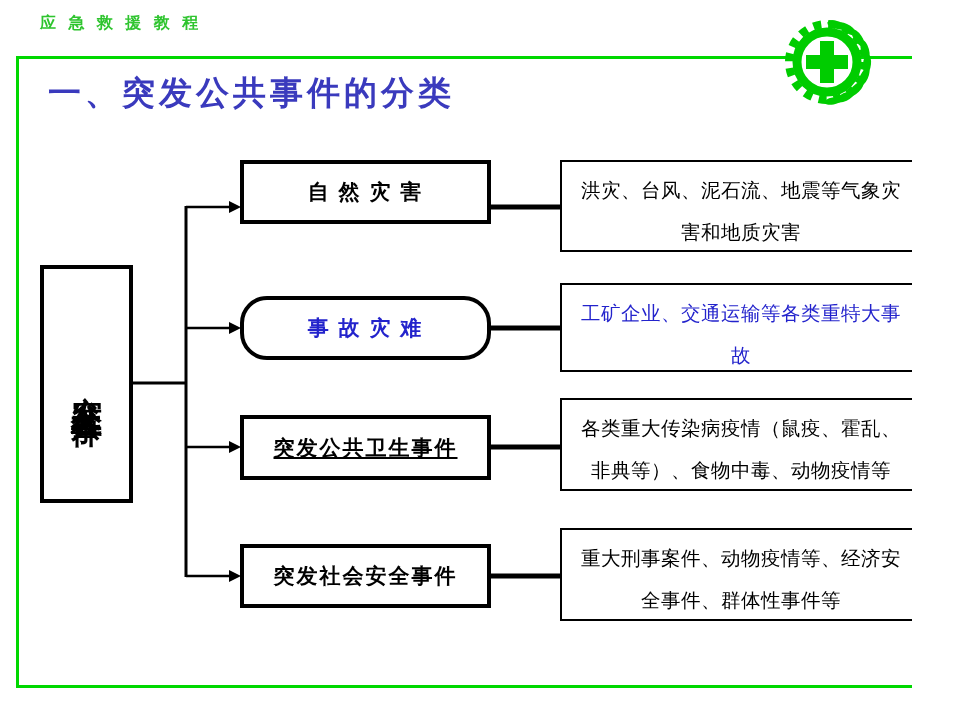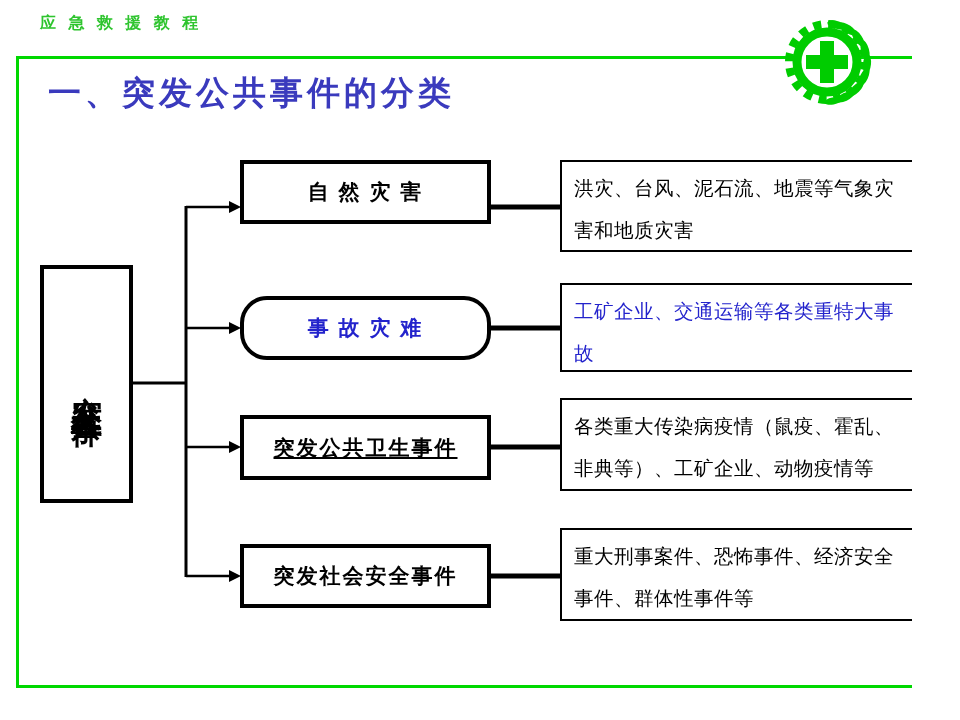--- a/index.html
+++ b/index.html
@@ -1,18 +1,19 @@
 <!DOCTYPE html>
 <html><head>
 <meta charset="utf-8">
 <style>
   html,body{margin:0;padding:0;background:#ffffff;}
   .page{
     position:relative;width:912px;height:720px;background:#ffffff;overflow:hidden;
     font-family:"Liberation Sans","DejaVu Sans",sans-serif;
+    text-align:center;
   }
   .course-header{
     position:absolute;left:40px;top:13px;
     font-size:16px;font-weight:bold;color:#2ec42e;letter-spacing:4px;white-space:pre;
   }
   .frame{
     position:absolute;left:16px;top:56px;width:929px;height:632px;
     border:3px solid #00d800;box-sizing:border-box;
   }
   .logo{position:absolute;left:785px;top:16px;width:92px;height:92px;}
@@ -38,21 +39,21 @@
   }
   .cat-box.r0{top:160px;}
   .cat-box.r1{top:296px;border-radius:27px;}
   .cat-box.r2{top:415px;height:65px;text-decoration:underline;}
   .cat-box.r3{top:544px;font-family:Liberation Serif, serif;}
   .desc-box{
     position:absolute;left:560px;width:361px;
     border:2px solid #000;box-sizing:border-box;background:#fff;
     padding:7px 11px 0 12px;
     font-size:19.5px;color:#000;line-height:42px;letter-spacing:0.5px;
-    font-family:Liberation Mono, monospace;
+    font-family:Liberation Sans, sans-serif;
   }
   .desc-box.r0{top:160px;height:92px;}
   .desc-box.r1{top:283px;height:89px;}
   .desc-box.r2{top:398px;height:93px;}
   .desc-box.r3{top:528px;height:93px;}
   .blue-text{color:#2323cc !important;}
   .page-number{
     position:absolute;left:851px;top:689px;
     font-size:18px;font-weight:bold;color:#000;
     font-family:"Liberation Serif","DejaVu Serif",serif;
@@ -114,18 +115,18 @@
     <span>突发公共事件</span>
   </div>
 
   <div class="cat-box r0">自 然 灾 害</div>
   <div class="cat-box r1 blue-text">事 故 灾 难</div>
   <div class="cat-box r2">突发公共卫生事件</div>
   <div class="cat-box r3">突发社会安全事件</div>
 
   <div class="desc-box r0">洪灾、台风、泥石流、地震等气象灾害和地质灾害</div>
   <div class="desc-box r1 blue-text">工矿企业、交通运输等各类重特大事故</div>
-  <div class="desc-box r2">各类重大传染病疫情（鼠疫、霍乱、非典等）、工矿企业、动物疫情等</div>
-  <div class="desc-box r3">重大刑事案件、恐怖事件、经济安全事件、群体性事件等</div>
+  <div class="desc-box r2">各类重大传染病疫情（鼠疫、霍乱、非典等）、食物中毒、动物疫情等</div>
+  <div class="desc-box r3">重大刑事案件、动物疫情等、经济安全事件、群体性事件等</div>
 
   <div class="page-number">第4页</div>
 
 </div>
 
 </body></html>

